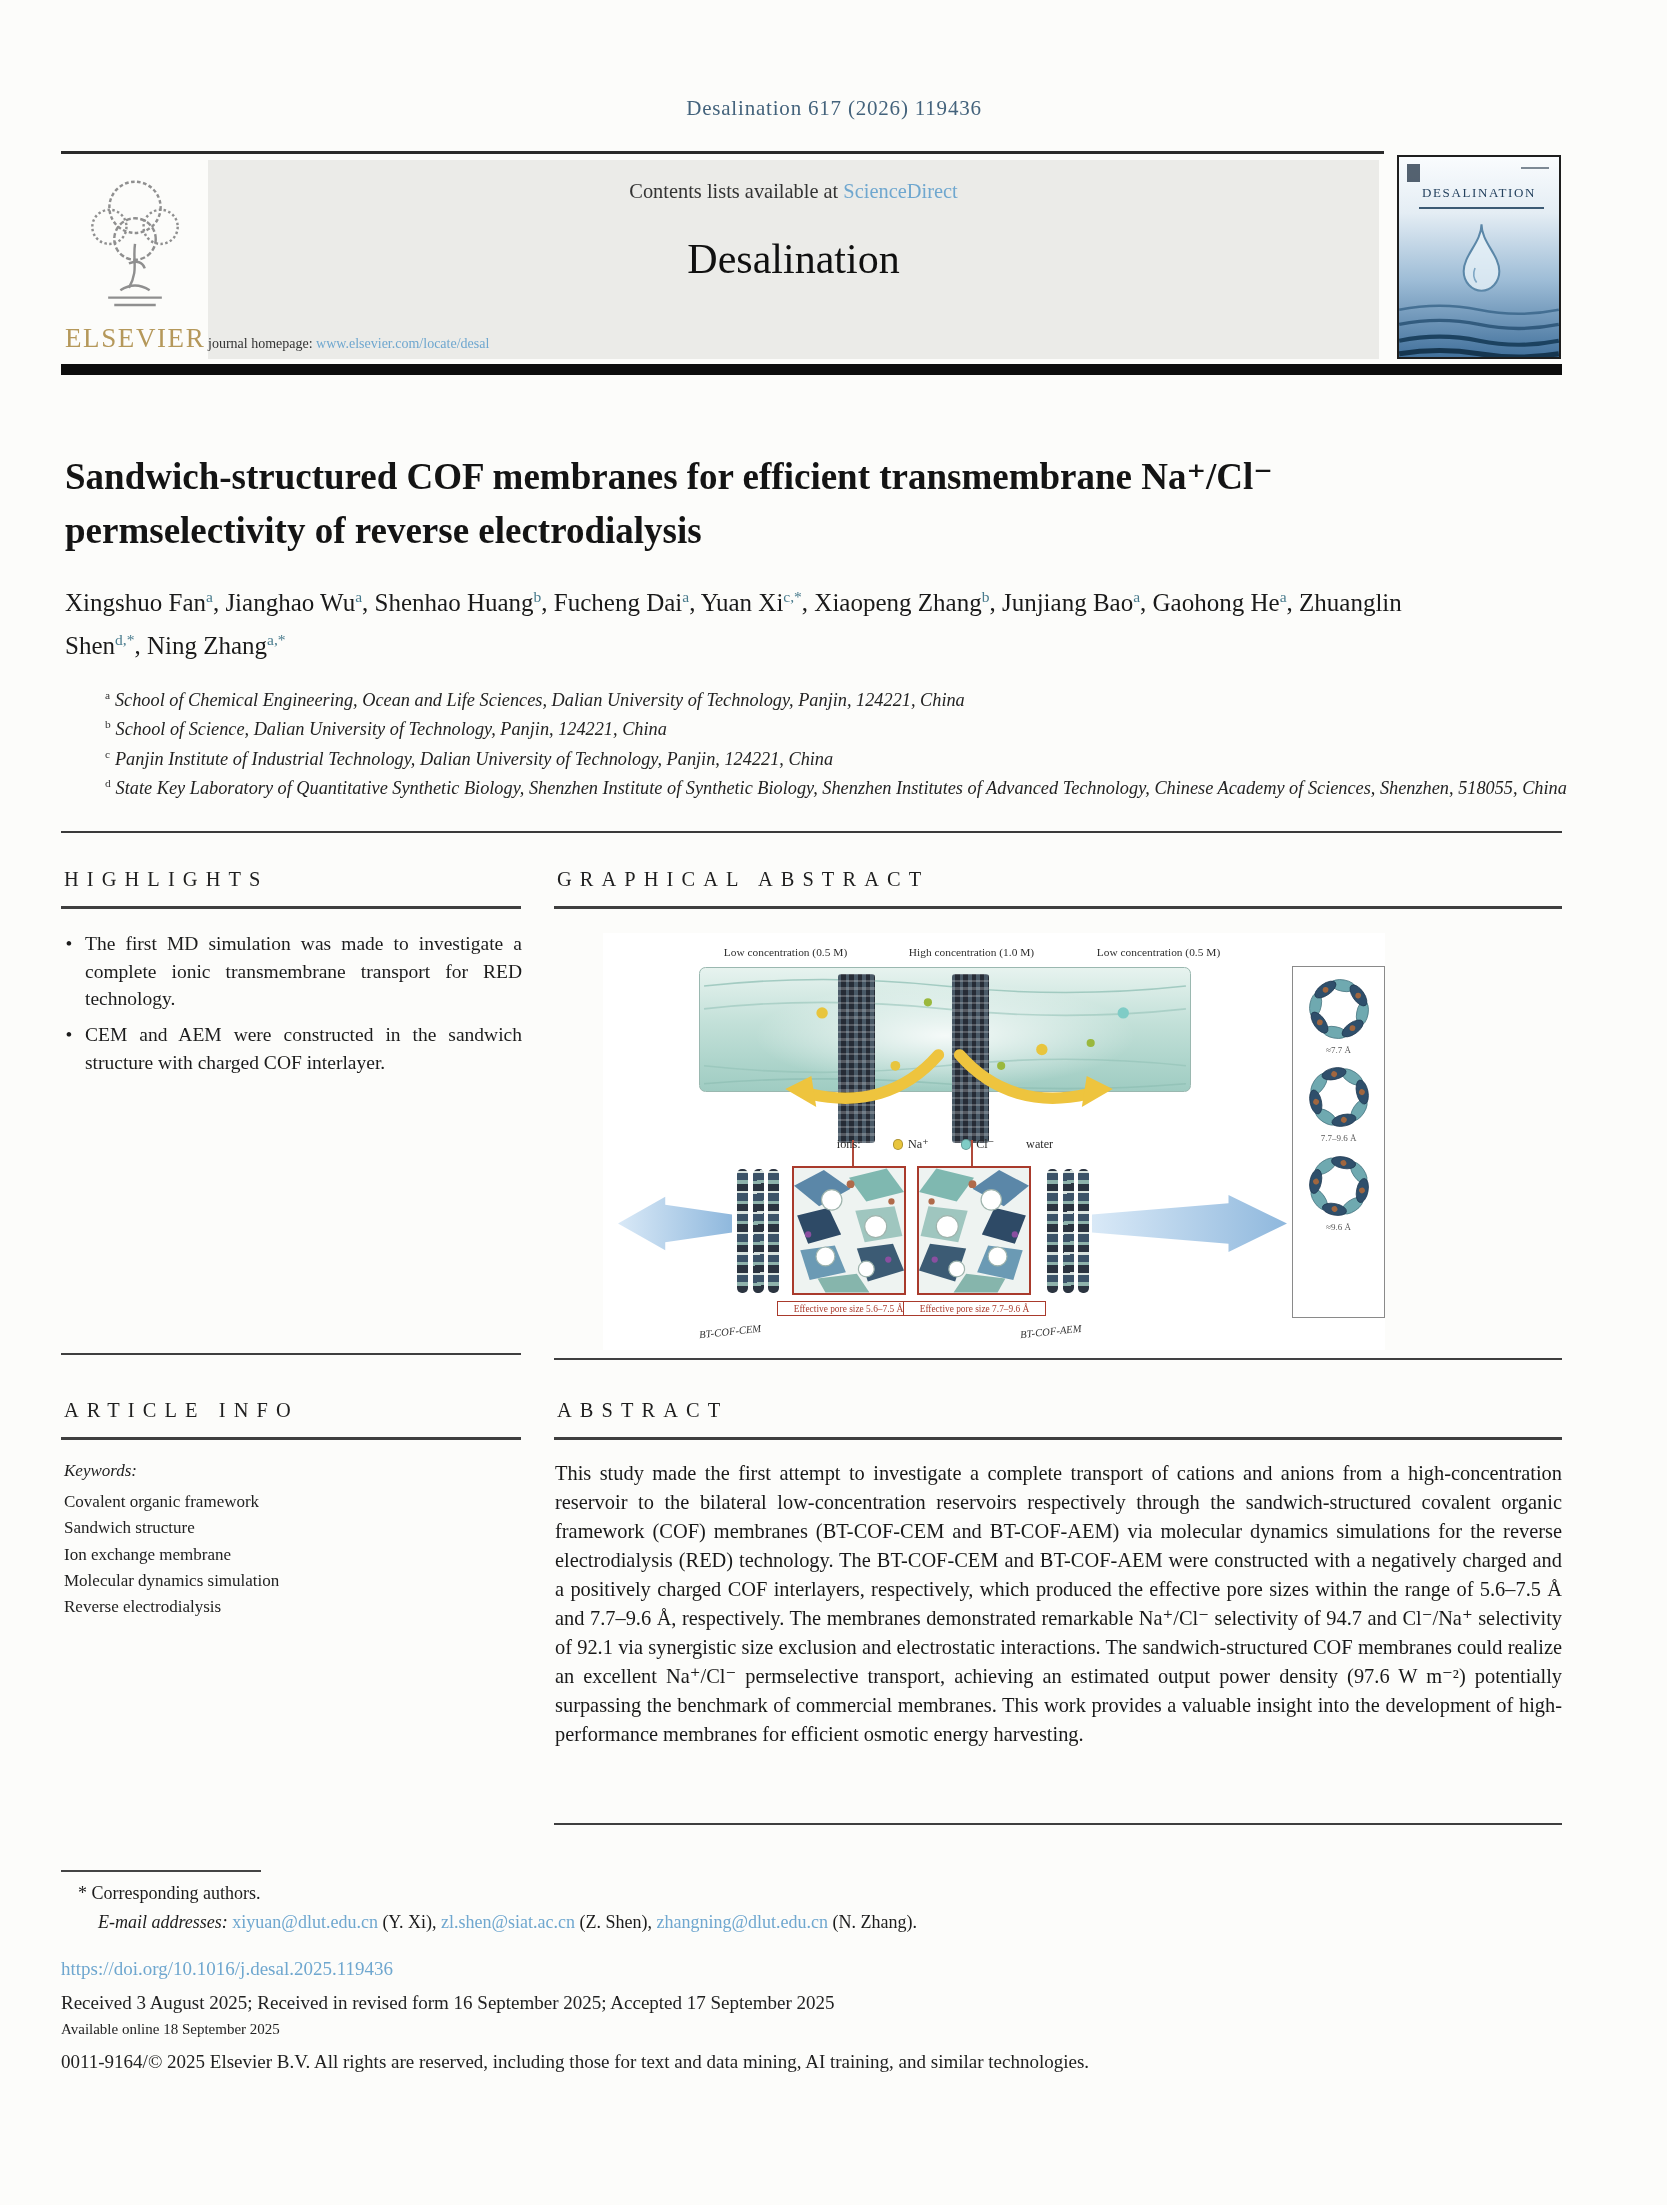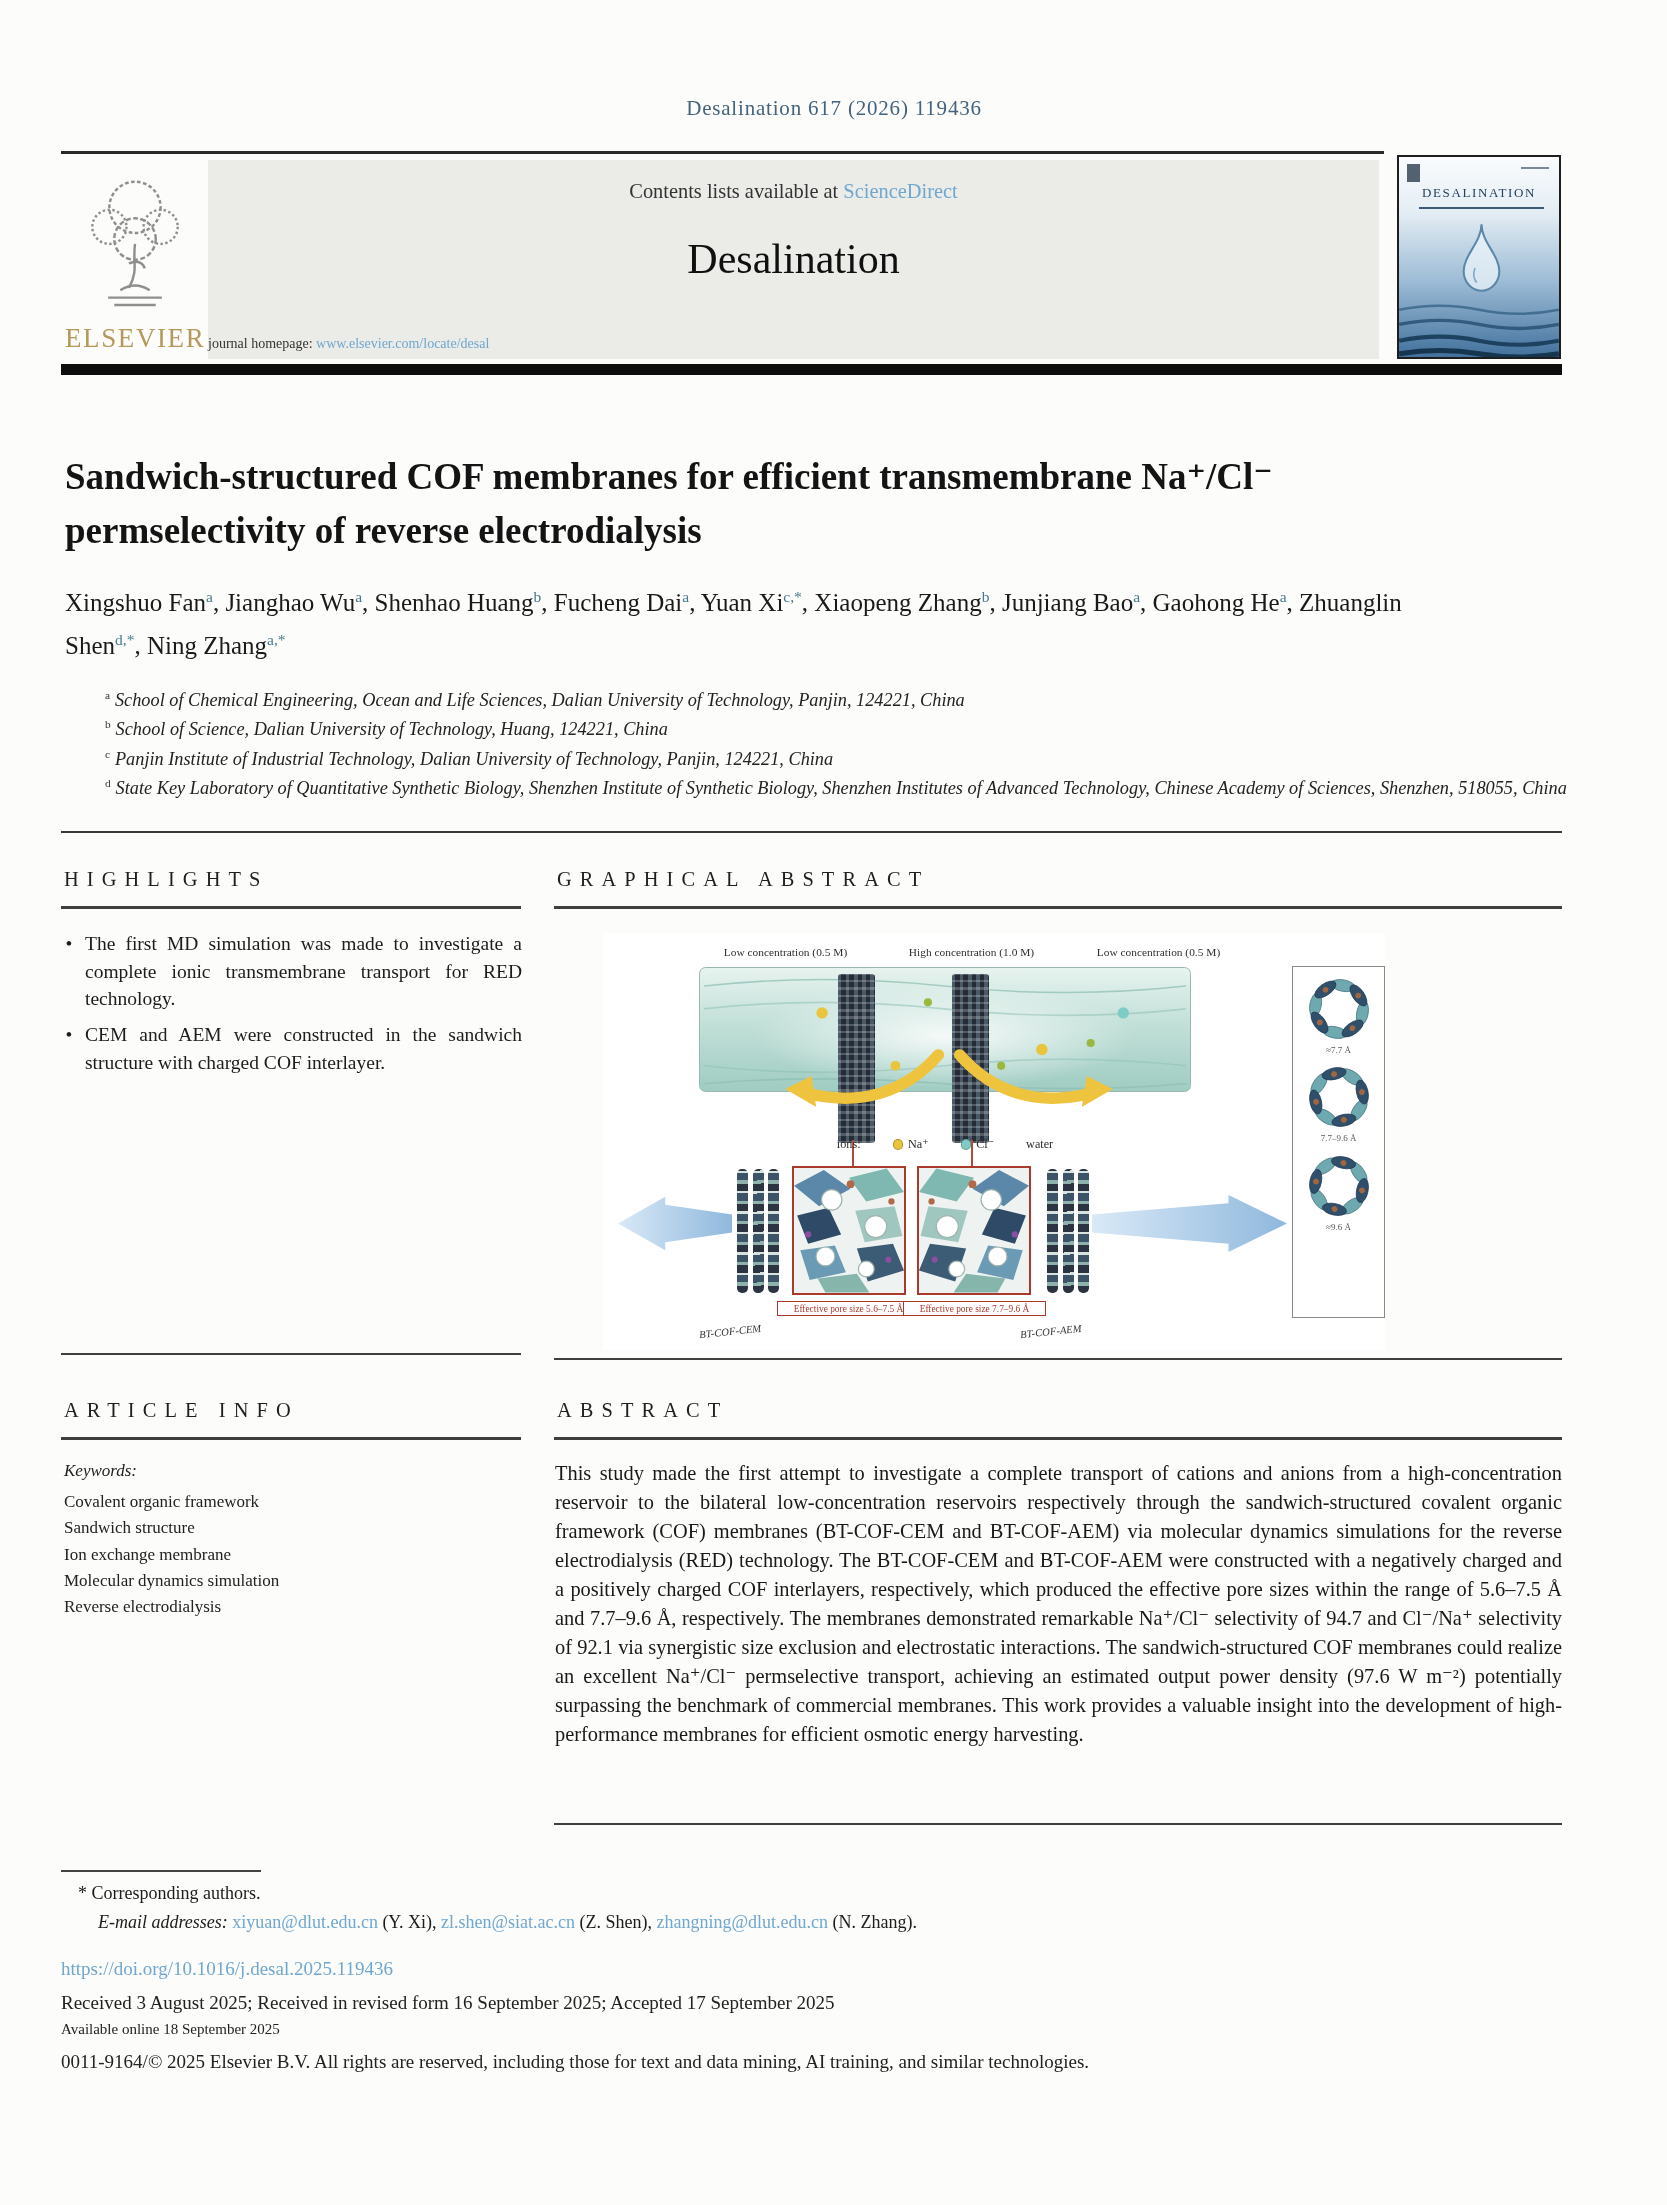--- a/index.html
+++ b/index.html
@@ -258,21 +258,21 @@
     
       <span class="author"><span>Zhuanglin Shen</span><sup>d,*</sup><span>, </span></span>
     
       <span class="author"><span>Ning Zhang</span><sup>a,*</sup><span></span></span>
     </div>
 
   <div class="affils">
 
       <div class="affil"><sup>a</sup><span>School of Chemical Engineering, Ocean and Life Sciences, Dalian University of Technology, Panjin, 124221, China</span></div>
 
-      <div class="affil"><sup>b</sup><span>School of Science, Dalian University of Technology, Huang, 124221, China</span></div>
+      <div class="affil"><sup>b</sup><span>School of Science, Dalian University of Technology, Panjin, 124221, China</span></div>
 
       <div class="affil"><sup>c</sup><span>Panjin Institute of Industrial Technology, Dalian University of Technology, Panjin, 124221, China</span></div>
 
       <div class="affil"><sup>d</sup><span>State Key Laboratory of Quantitative Synthetic Biology, Shenzhen Institute of Synthetic Biology, Shenzhen Institutes of Advanced Technology, Chinese Academy of Sciences, Shenzhen, 518055, China</span></div>
     </div>
 
   <div class="rule-full"></div>
 
   
   <div class="sec-head" style="left:64px;top:868px;">HIGHLIGHTS</div>

